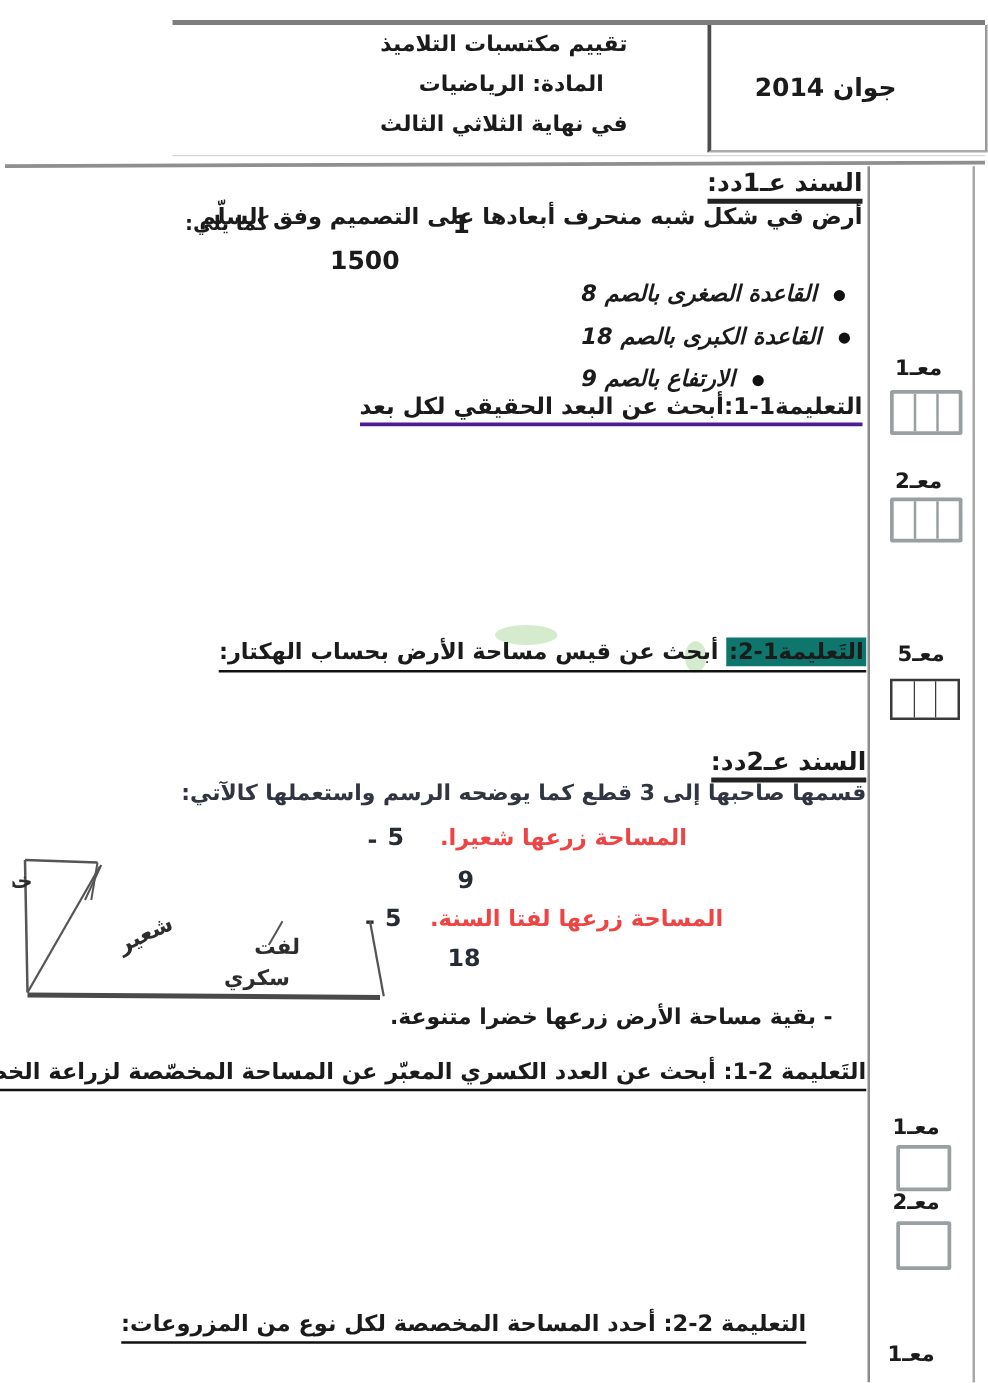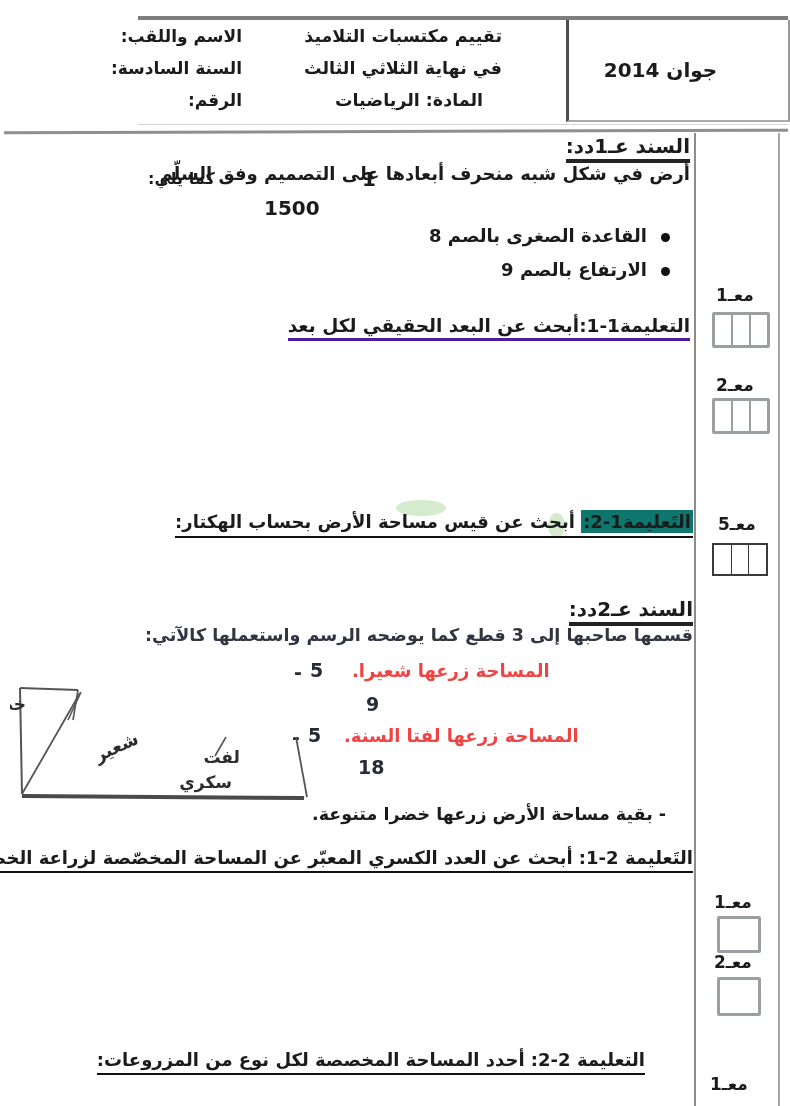--- a/index.html
+++ b/index.html
@@ -32,21 +32,21 @@
   #margin-line-right{left:778px;top:133px;width:2px;height:973px;background:#a8a8a8;}
 
   
   .h-underline{border-bottom:4px solid #232323;padding-bottom:1px;font-size:20px;}
   #s1-heading{right:100px;top:134px;}
   #s1-intro{right:100px;top:163px;font-size:18px;}
   #s1-scale-num{left:362px;top:167px;font-size:20px;}
   #s1-intro-tail{left:148px;top:169px;font-size:16px;text-align:right;}
   #s1-scale-den{left:264px;top:196px;font-size:20px;}
 
-  #bullets{right:120px;top:221px;text-align:right;}
+  #bullets{right:110px;top:221px;text-align:left;font-style:italic;}
   .bullet-row{direction:rtl;font-size:18px;height:34px;line-height:30px;white-space:nowrap;}
   .dot{display:inline-block;width:9px;height:9px;border-radius:50%;background:#111;margin-left:14px;vertical-align:middle;}
 
   #instr-1-1{right:100px;top:315px;font-size:18.5px;border-bottom:3px solid #4c1d95;padding-bottom:2px;}
   #instr-1-2{right:97px;top:511px;font-size:18px;border-bottom:2.5px solid #111;padding-bottom:4px;z-index:3;}
   #instr-1-2 .hl-label{background:#0f766e;padding:1px 2px;}
 
   .green-blob{background:#cfe6c6;border-radius:50%;opacity:.85;z-index:1;}
   #blob1{left:396px;top:500px;width:50px;height:16px;}
   #blob2{left:548px;top:513px;width:17px;height:25px;}
@@ -85,29 +85,24 @@
   #mark1c-label{left:710px;top:1074px;}
 
   svg text{font-family:"DejaVu Sans",sans-serif;font-weight:700;fill:#2d2d2d;}
 </style>
 </head>
 <body>
 
 <div id="page">
 
   <div id="header-table" class="abs">
-    <div class="hdr-left">
-      <div class="rtl">الاسم واللقب:</div>
-      <div class="rtl">السنة السادسة:</div>
-      <div class="rtl">الرقم:</div>
-    </div>
     <div class="hdr-mid">
       <div class="rtl">تقييم مكتسبات التلاميذ</div>
+      <div class="rtl">المادة: الرياضيات</div>
       <div class="rtl">في نهاية الثلاثي الثالث</div>
-      <div class="rtl">المادة: الرياضيات</div>
     </div>
     <div id="date-cell">
       <span class="rtl">جوان 2014</span>
     </div>
   </div>
 
   <div id="sep-line" class="abs"></div>
   <div id="margin-line-left" class="abs"></div>
   <div id="margin-line-right" class="abs"></div>
 
@@ -116,20 +111,23 @@
 
   <div id="s1-heading" class="abs rtl h-underline">السند عـ1دد:</div>
   <div id="s1-intro" class="abs rtl">أرض في شكل شبه منحرف أبعادها على التصميم وفق السلّم</div>
   <div id="s1-scale-num" class="abs">1</div>
   <div id="s1-intro-tail" class="abs rtl">كما يلي:</div>
   <div id="s1-scale-den" class="abs">1500</div>
 
   <div id="bullets" class="abs">
     <div class="bullet-row">
       <span class="dot"></span><span>القاعدة الصغرى بالصم 8</span>
+    </div>
+    <div class="bullet-row">
+      <span class="dot"></span><span>القاعدة الكبرى بالصم 18</span>
     </div>
     <div class="bullet-row">
       <span class="dot"></span><span>الارتفاع بالصم 9</span>
     </div>
   </div>
 
   <div id="instr-1-1" class="abs rtl">التعليمة1-1:أبحث عن البعد الحقيقي لكل بعد</div>
 
   <div id="instr-1-2" class="abs rtl">
     <span class="hl-label">التَعليمة1-2:</span>

